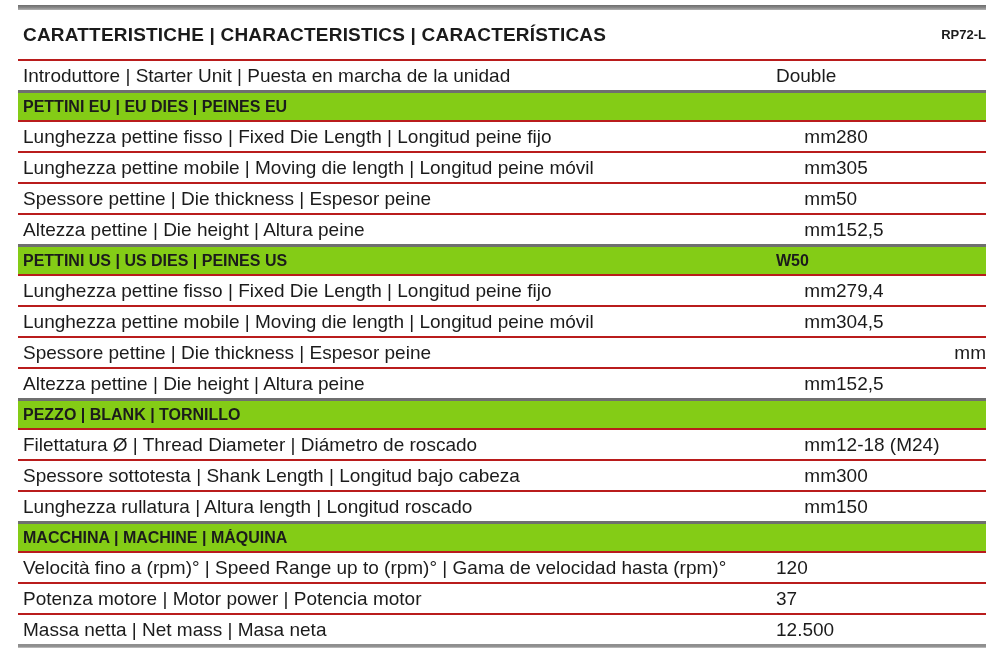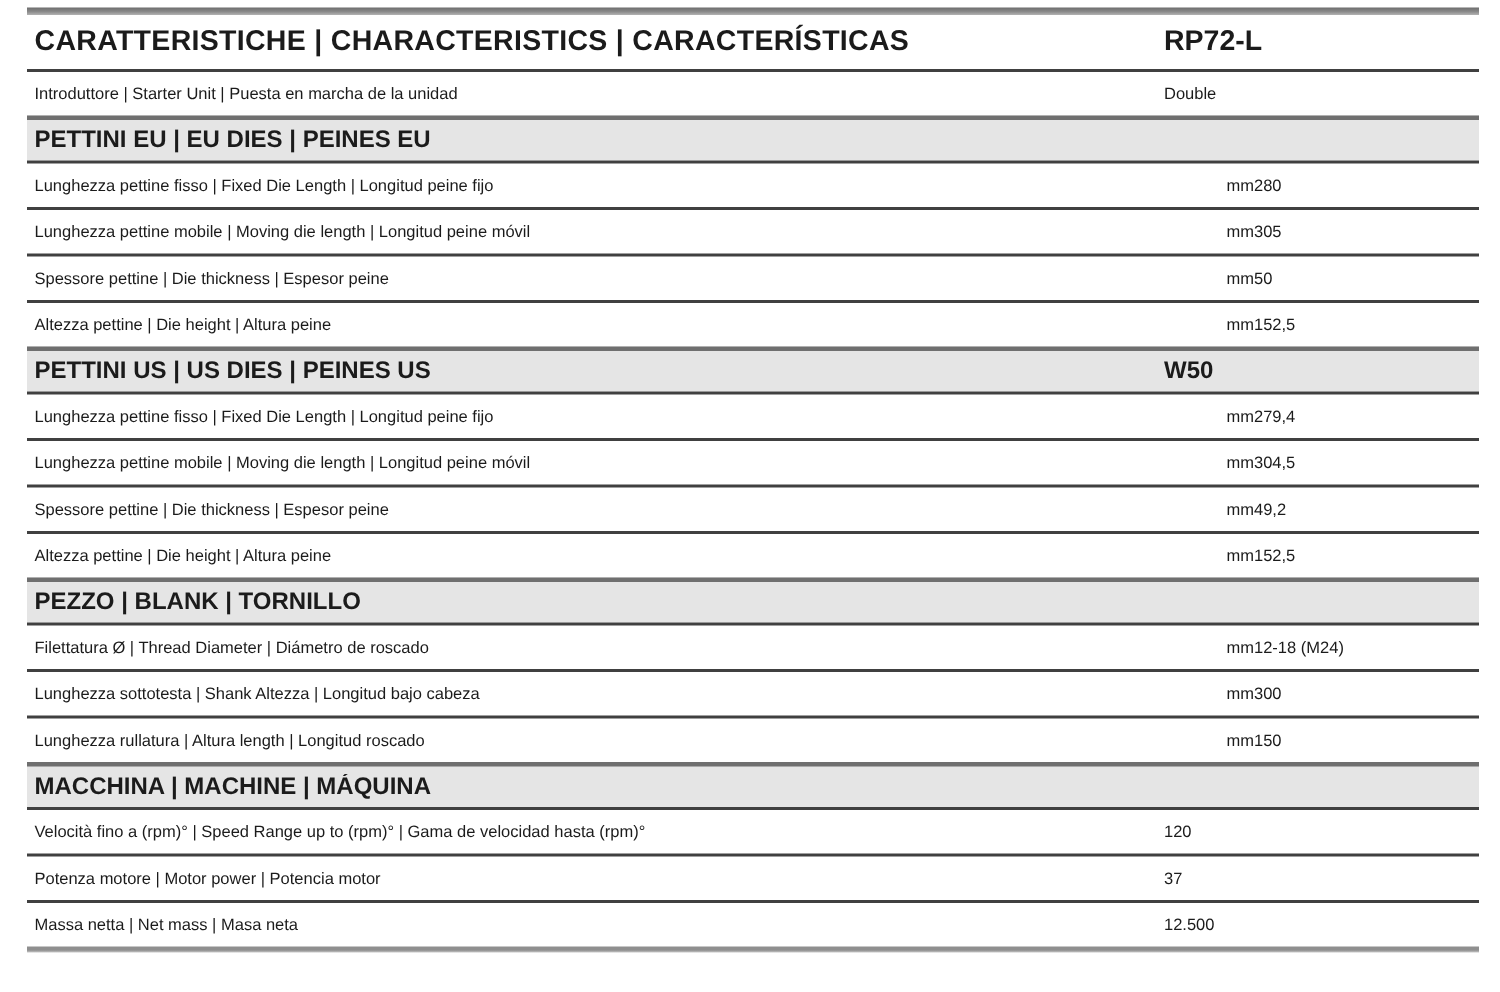--- a/index.html
+++ b/index.html
@@ -18,58 +18,58 @@
     left: 18px;
     width: 968px;
   }
   .top-rule {
     height: 5px;
     background: linear-gradient(to bottom, #6d6d6d 0%, #8a8a8a 55%, #b3b3b3 100%);
   }
   .title-row {
     display: flex;
     align-items: center;
-    height: 36px;
+    height: 49px;
   }
   .title-row .title {
     flex: 1;
     padding-left: 5px;
     font-size: 19px;
     font-weight: bold;
     letter-spacing: 0.2px;
     white-space: nowrap;
   }
   .title-row .model {
     width: 210px;
-    text-align: left;
-    font-size: 19px;
+    text-align: right;
+    font-size: 13px;
     font-weight: bold;
   }
   .row {
     display: flex;
     align-items: center;
     min-height: 29px;
-    border-top: 2px solid #404040;
-    font-size: 11px;
+    border-top: 2px solid #b91c1c;
+    font-size: 19px;
   }
   .row .label {
     flex: 1;
     padding-left: 5px;
     white-space: nowrap;
     overflow: hidden;
   }
   .row .unit {
     width: 60px;
     text-align: right;
   }
   .row .value {
     width: 150px;
   }
   .section-row {
-    background: #e5e5e5;
+    background: #84cc16;
     border-top: 3px solid #6f6f6f;
     min-height: 27px;
     font-weight: bold;
     font-size: 16px;
   }
   .wide-value .value { width: 210px; }
   .bottom-rule {
     height: 4px;
     background: linear-gradient(to bottom, #8f8f8f 0%, #8f8f8f 60%, #c8c8c8 100%);
   }
@@ -127,39 +127,38 @@
     <div class="value">279,4</div>
   </div>
       <div class="row">
     <div class="label">Lunghezza pettine mobile | Moving die length | Longitud peine móvil</div>
     <div class="unit">mm</div>
     <div class="value">304,5</div>
   </div>
       <div class="row">
     <div class="label">Spessore pettine | Die thickness | Espesor peine</div>
     <div class="unit">mm</div>
-    <div class="value">49,2</div>
   </div>
       <div class="row">
     <div class="label">Altezza pettine | Die height | Altura peine</div>
     <div class="unit">mm</div>
     <div class="value">152,5</div>
   </div>
       <div class="row section-row wide-value">
     <div class="label">PEZZO | BLANK | TORNILLO</div>
 
     <div class="value"></div>
   </div>
       <div class="row">
     <div class="label">Filettatura Ø | Thread Diameter | Diámetro de roscado</div>
     <div class="unit">mm</div>
     <div class="value">12-18 (M24)</div>
   </div>
       <div class="row">
-    <div class="label">Lunghezza sottotesta | Shank Altezza | Longitud bajo cabeza</div>
+    <div class="label">Spessore sottotesta | Shank Length | Longitud bajo cabeza</div>
     <div class="unit">mm</div>
     <div class="value">300</div>
   </div>
       <div class="row">
     <div class="label">Lunghezza rullatura | Altura length | Longitud roscado</div>
     <div class="unit">mm</div>
     <div class="value">150</div>
   </div>
       <div class="row section-row wide-value">
     <div class="label">MACCHINA | MACHINE | MÁQUINA</div>

